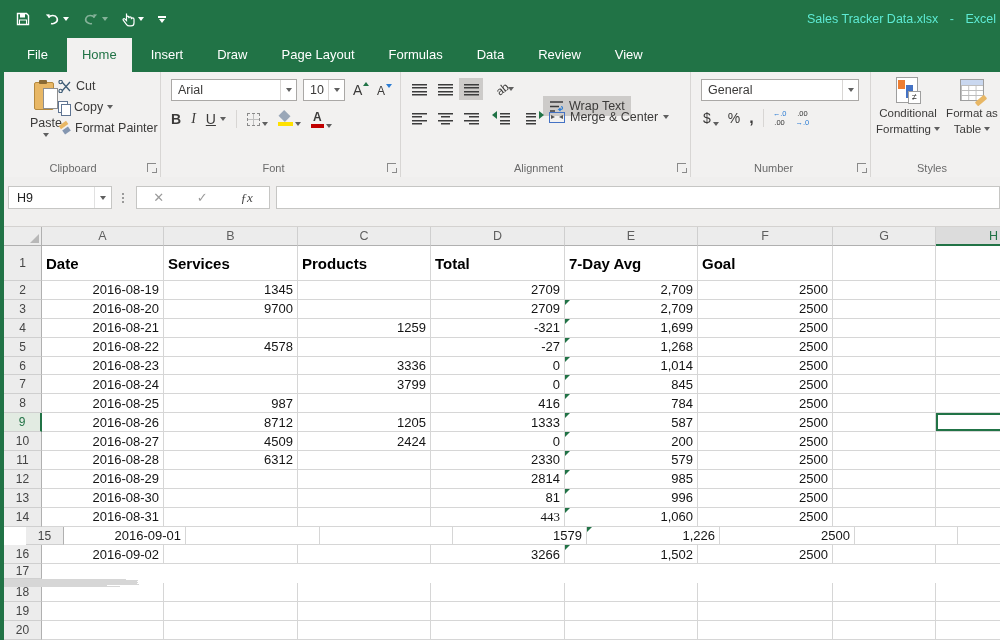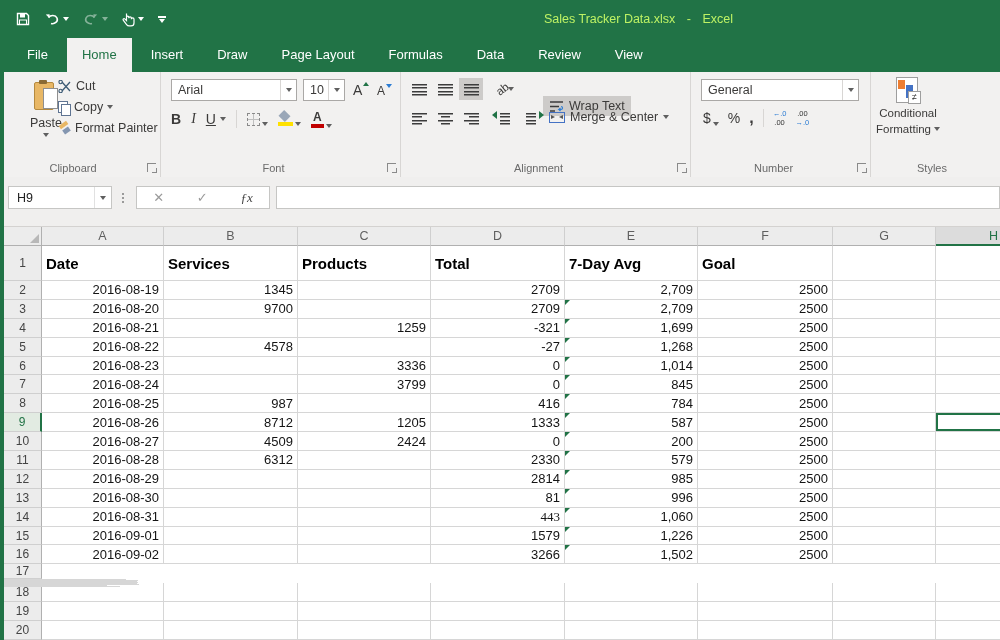--- a/index.html
+++ b/index.html
@@ -9,22 +9,22 @@
 
   
   .titlebar{position:absolute;left:0;top:0;width:1000px;height:38px;background:#217346;color:#fff;}
   .qat{position:absolute;left:16px;top:0;height:38px;display:flex;align-items:center;gap:14px;}
   .qat .qbtn{display:flex;align-items:center;gap:3px;cursor:pointer;}
   .dim{opacity:.45;}
   .car{display:inline-block;width:0;height:0;border-left:3px solid transparent;border-right:3px solid transparent;border-top:4px solid #5f5f5f;}
   .car.w{border-top-color:#fff;}
   .qat-more{display:flex;flex-direction:column;align-items:center;gap:1px;}
   .qat-more .bar{width:8px;height:2px;background:#fff;}
-  .doc-title{position:absolute;left:0;right:0;top:0;height:38px;line-height:38px;text-align:left;
-             font-size:12.5px;color:#bef264;padding-left:540px;white-space:nowrap;}
+  .doc-title{position:absolute;left:0;right:0;top:0;height:38px;line-height:38px;text-align:right;
+             font-size:12.5px;color:#5eead4;padding-left:540px;white-space:nowrap;}
   .doc-title span{margin:0 4px;}
 
   
   .tabbar{position:absolute;left:0;top:38px;width:1000px;height:34px;background:#217346;display:flex;align-items:stretch;padding-left:12px;box-sizing:border-box;}
   .tab{color:#fff;font-size:13px;line-height:34px;padding:0 15px;margin-right:4px;cursor:pointer;white-space:nowrap;}
   .tab.active{background:#f2f1f0;color:#217346;}
   .tellme{display:flex;align-items:center;gap:7px;color:rgba(255,255,255,.95);font-size:13px;margin-left:14px;cursor:pointer;white-space:nowrap;}
 
   
   .ribbon{position:absolute;left:0;top:72px;width:1000px;height:105px;background:#f2f1f0;border-bottom:1px solid #c8c6c4;display:flex;box-sizing:content-box;color:#3b3a39;}
@@ -375,20 +375,31 @@
           <span class="o1"></span>
           <span class="b1"></span>
         <span class="neq">≠</span>
       </span>
       <span>Conditional</span>
       <span style="display:flex;align-items:center;gap:3px;">
           <span>Formatting</span>
           <span class="car"></span>
         </span>
     </div>
+    <div class="bigbtn" style="left:72px;width:58px;">
+      <span class="ft-ic">
+          <span class="grid"></span>
+          <span class="brush"></span>
+        </span>
+      <span>Format as</span>
+      <span style="display:flex;align-items:center;gap:3px;">
+          <span>Table</span>
+          <span class="car"></span>
+        </span>
+    </div>
     <div class="group-label" style="right:7px;">Styles</div>
   </div>
 </div>
 
 <div class="fbar">
   <div class="namebox">
     <span class="nv">H9</span>
     <span class="cd">
         <span class="car"></span>
       </span>
@@ -562,21 +573,21 @@
         <div class="rhdr">14</div>
         <div class="cell" style="width: 122px;">2016-08-31</div>
         <div class="cell" style="width: 134px;"></div>
         <div class="cell" style="width: 133px;"></div>
         <div class="cell" style="width: 134px; font-family: Liberation Serif, serif;">443</div>
         <div class="cell flag" style="width: 133px;">1,060</div>
         <div class="cell" style="width: 135px;">2500</div>
         <div class="cell" style="width: 103px;"></div>
         <div class="cell" style="width: 116px;"></div>
       </div>
-      <div class="grow-line" style="height: 18.9px;">
+      <div class="grow-line" style="height: 18.9px; padding-left: 22px;">
         <div class="rhdr">15</div>
         <div class="cell" style="width: 122px;">2016-09-01</div>
         <div class="cell" style="width: 134px;"></div>
         <div class="cell" style="width: 133px;"></div>
         <div class="cell" style="width: 134px;">1579</div>
         <div class="cell flag" style="width: 133px;">1,226</div>
         <div class="cell" style="width: 135px;">2500</div>
         <div class="cell" style="width: 103px;"></div>
         <div class="cell" style="width: 116px;"></div>
       </div>

